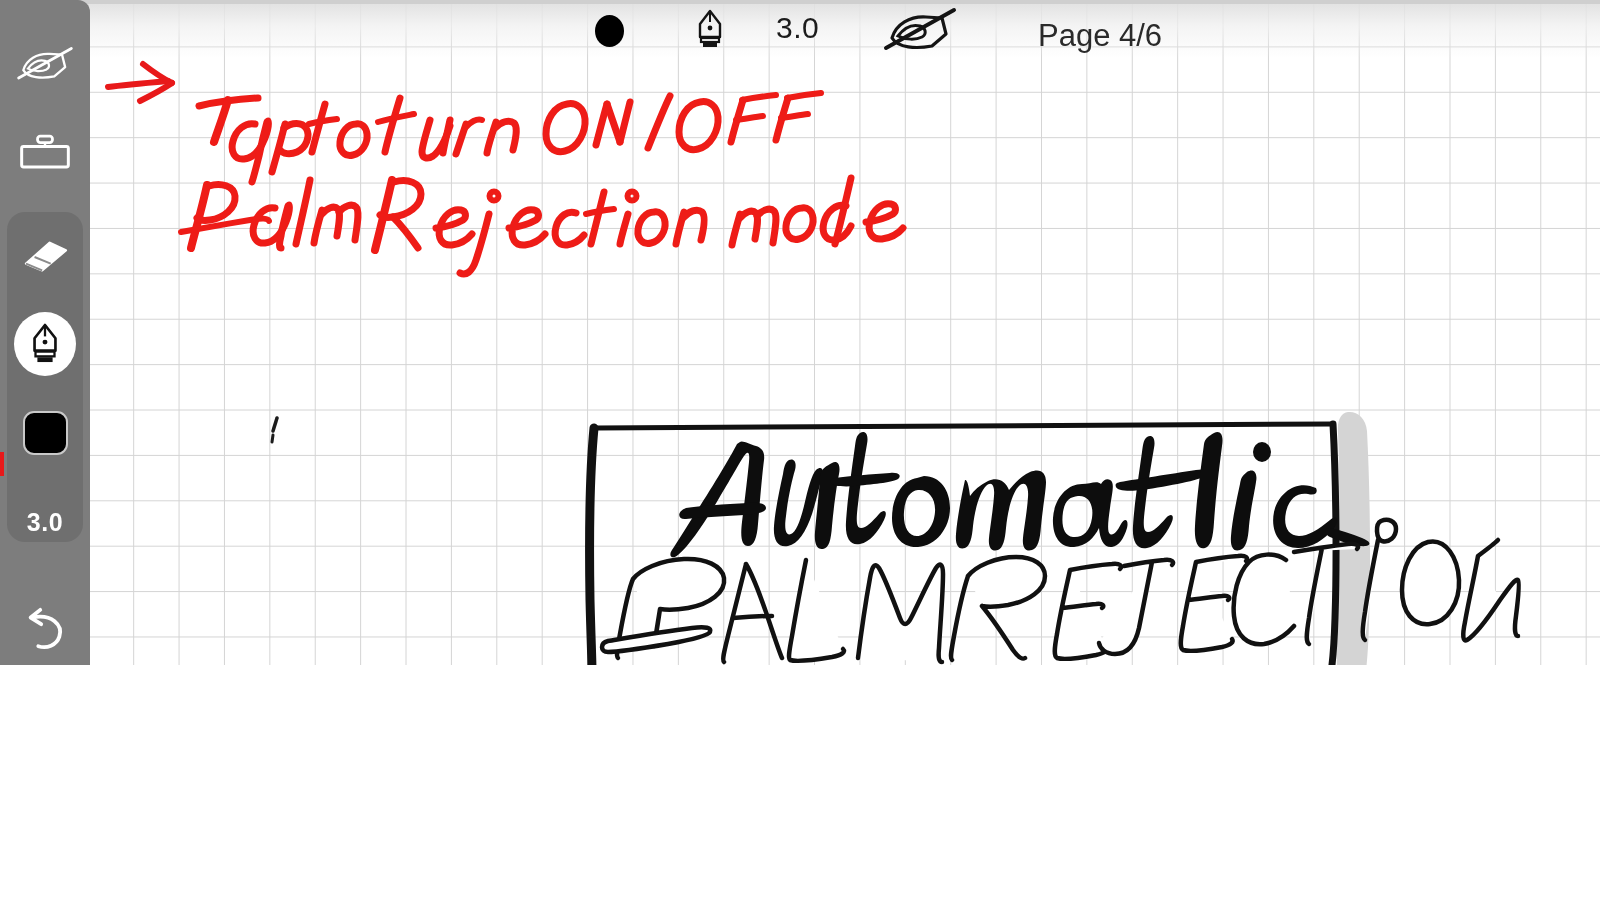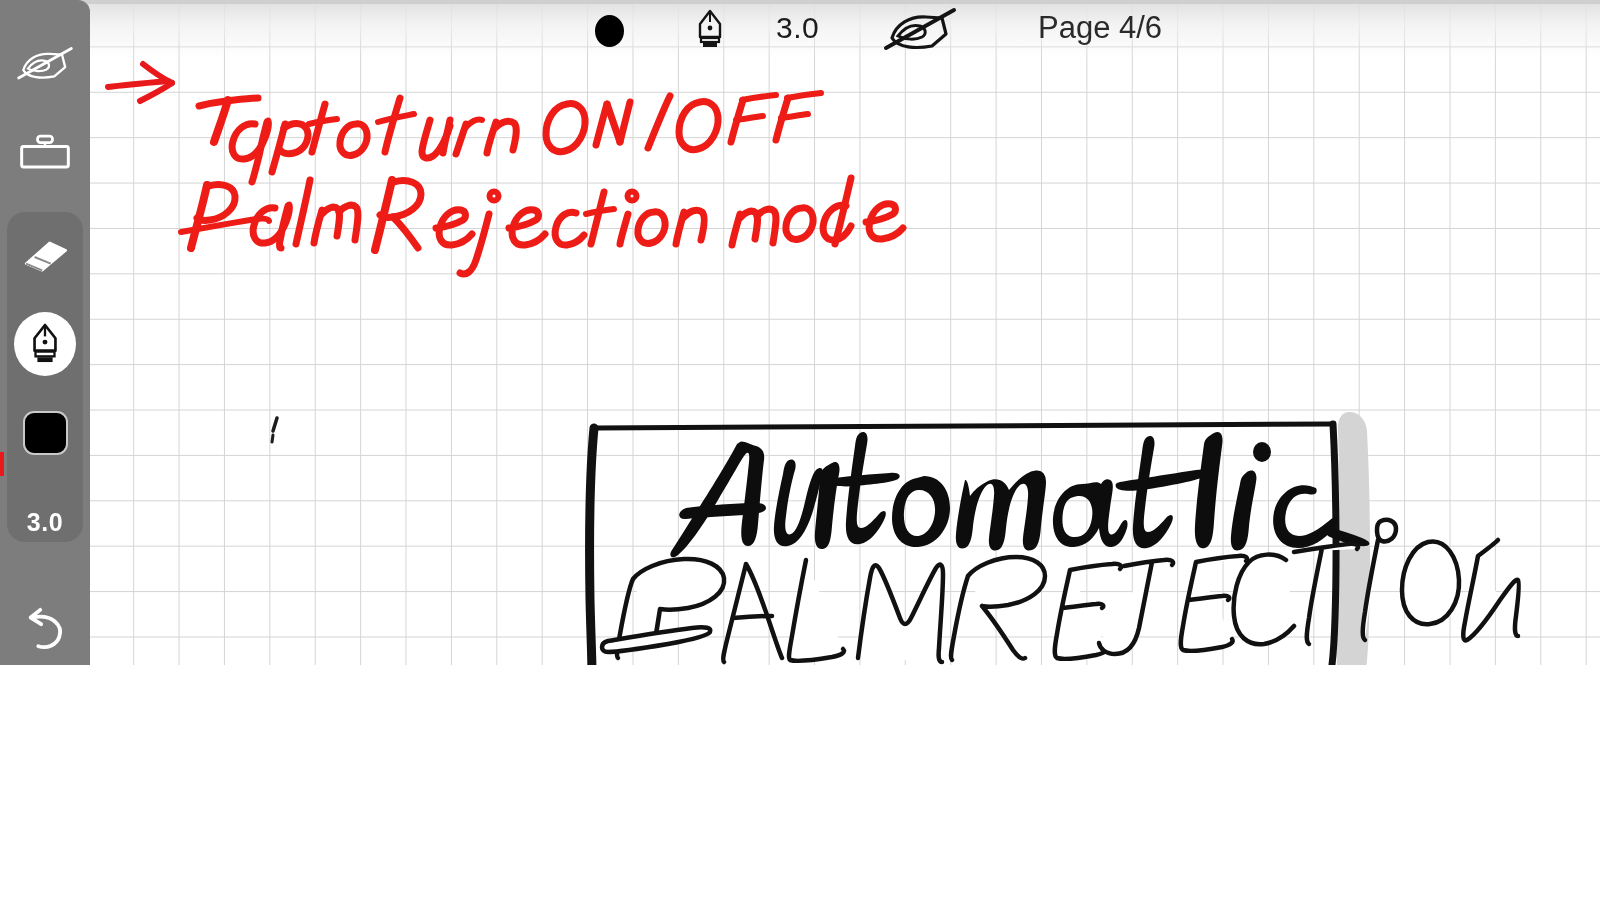--- a/index.html
+++ b/index.html
@@ -78,21 +78,21 @@
     color: #1c1c1c;
     letter-spacing: 0.5px;
   }
   #top-palm-icon {
     position: absolute;
     left: 790px; top: 6px;
     width: 80px; height: 48px;
   }
   #top-page-label {
     position: absolute;
-    left: 948px; top: 10px;
+    left: 948px; top: 18px;
     font-size: 31px;
     color: #2a2a2a;
   }
 
   
   #sidebar {
     position: absolute;
     left: 0; top: 0;
     width: 90px; height: 900px;
     background: #7d7d7d;

